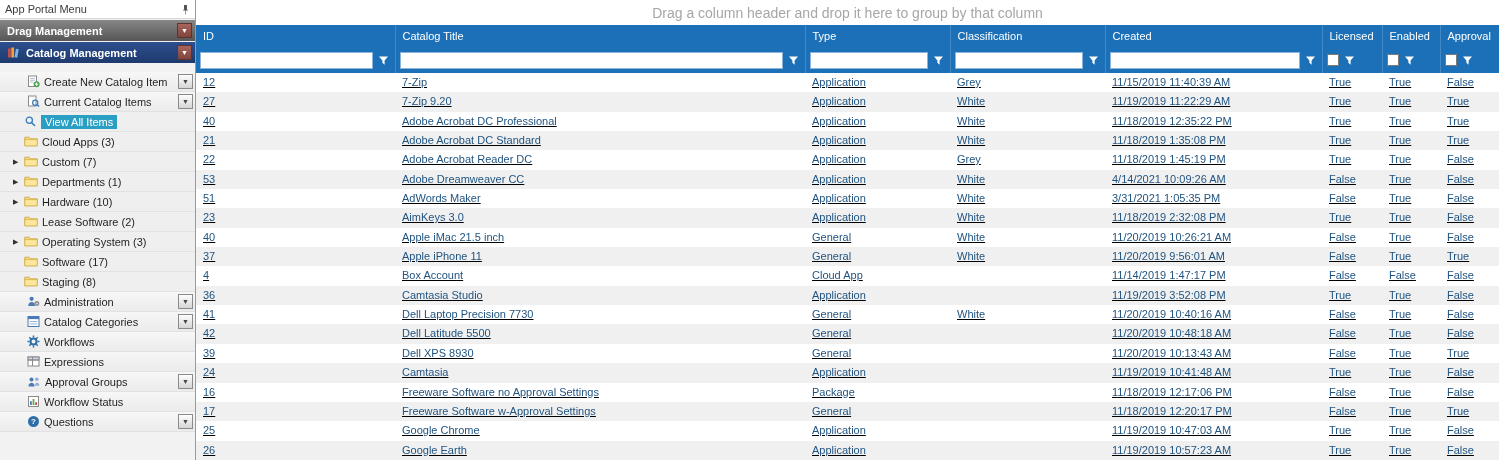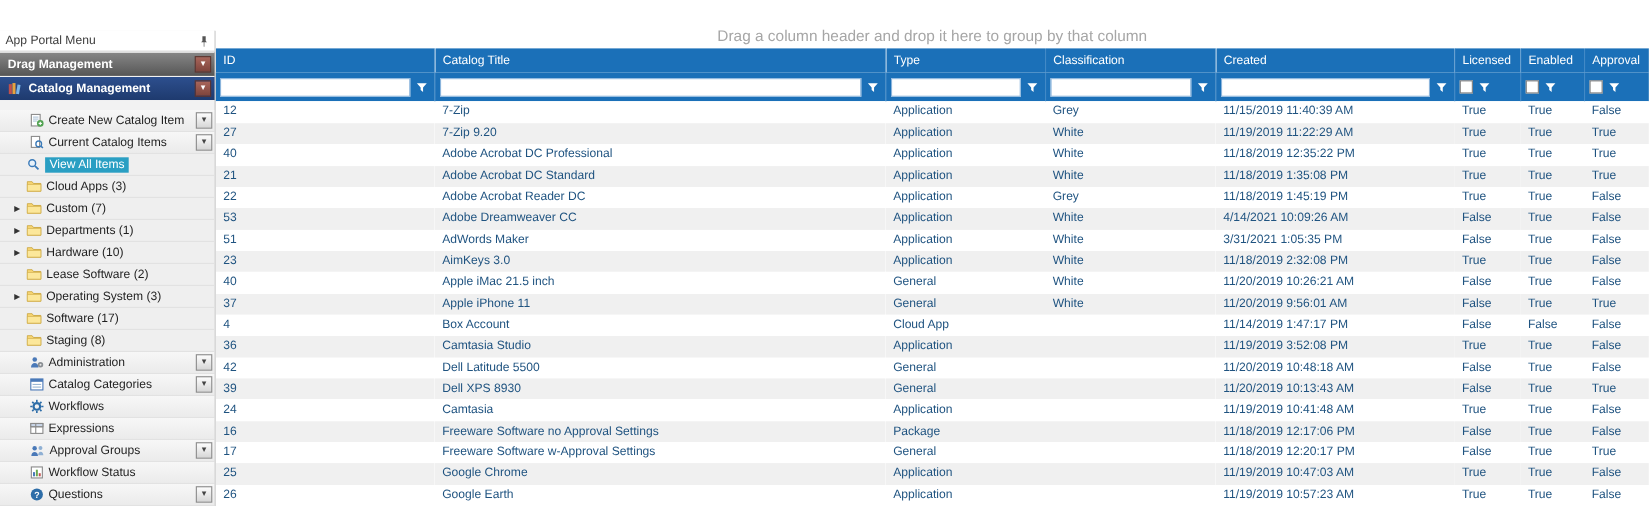--- a/index.html
+++ b/index.html
@@ -1,18 +1,18 @@
 <!DOCTYPE html>
 <html><head>
 <meta charset="utf-8">
 <style>
   * { box-sizing: border-box; margin: 0; padding: 0; }
   html, body { width: 1499px; height: 460px; overflow: hidden; }
   body { font-family: "Liberation Sans", sans-serif; background: #fff; }
-  .app { display: flex; width: 1499px; height: 460px; overflow: hidden; align-items: flex-end; }
+  .app { display: flex; width: 1499px; height: 460px; overflow: hidden; }
 
   
   .sidebar { width: 196px; min-width: 196px; background: #f2f2f2; border-right: 1px solid #9a9a9a; display: flex; flex-direction: column; font-size: 11px; }
   .sb-title { height: 19px; background: #fff; display: flex; align-items: center; justify-content: space-between; padding: 0 5px; color: #3c3c3c; border-bottom: 1px solid #d6d6d6; }
   .pin { display: flex; align-items: center; cursor: pointer; }
   .sec { height: 21px; display: flex; align-items: center; padding: 0 3px 0 7px; color: #fff; font-weight: bold; margin-top: 1px; }
   .sec-gray { background: linear-gradient(#868686, #565656); }
   .sec-navy { background: linear-gradient(#2d4f8e, #1e3a6e); }
   .sec-icon { display: flex; margin-right: 5px; }
   .sec .dd { margin-left: auto; }
@@ -32,21 +32,21 @@
   .main { flex: 1; display: flex; flex-direction: column; background: #fff; overflow: hidden; }
   .groupbar { height: 25px; display: flex; align-items: center; justify-content: center; color: #a6a6a6; font-size: 14px; background: #fff; }
   table { border-collapse: collapse; table-layout: fixed; width: 1303px; font-size: 11px; }
   th.hcell { background: #1b70b8; color: #fff; font-weight: normal; text-align: left; height: 22px; line-height: 22px; padding: 0 7px; border-right: 1px solid #4289c6; white-space: nowrap; overflow: hidden; cursor: pointer; }
   td.fcell { background: #1b70b8; height: 26px; padding: 0 4px; border-right: 1px solid #4289c6; }
   .fwrap { display: flex; align-items: center; gap: 4px; }
   .finput { flex: 1 1 auto; min-width: 0; height: 17px; border: 1px solid #8ab4dc; padding: 0 3px; font-size: 11px; font-family: "Liberation Sans", sans-serif; }
   .funnel { width: 14px; height: 14px; display: flex; align-items: center; justify-content: center; flex: 0 0 14px; cursor: pointer; }
   .cb { width: 12px; height: 12px; background: #fff; border: 1px solid #7a7a7a; display: inline-block; flex: 0 0 12px; cursor: pointer; }
   tbody td { height: 19.35px; line-height: 19.35px; padding: 0 7px; color: #1f5380; white-space: nowrap; overflow: hidden; }
-  tbody tr { background: #fff; }
+  tbody tr { background: #fff; text-decoration: underline; }
   tbody tr:nth-child(even) { background: #f0f0f0; }
 </style>
 </head>
 <body>
 
 <div class="app">
 
   <aside class="sidebar">
     <div class="sb-title">
       <span>App Portal Menu</span>
@@ -510,20 +510,30 @@
             <td>36</td>
             <td>Camtasia Studio</td>
             <td>Application</td>
             <td></td>
             <td>11/19/2019 3:52:08 PM</td>
             <td>True</td>
             <td>True</td>
             <td>False</td>
           </tr>
           <tr>
+            <td>41</td>
+            <td>Dell Laptop Precision 7730</td>
+            <td>General</td>
+            <td>White</td>
+            <td>11/20/2019 10:40:16 AM</td>
+            <td>False</td>
+            <td>True</td>
+            <td>False</td>
+          </tr>
+          <tr>
             <td>42</td>
             <td>Dell Latitude 5500</td>
             <td>General</td>
             <td></td>
             <td>11/20/2019 10:48:18 AM</td>
             <td>False</td>
             <td>True</td>
             <td>False</td>
           </tr>
           <tr>

